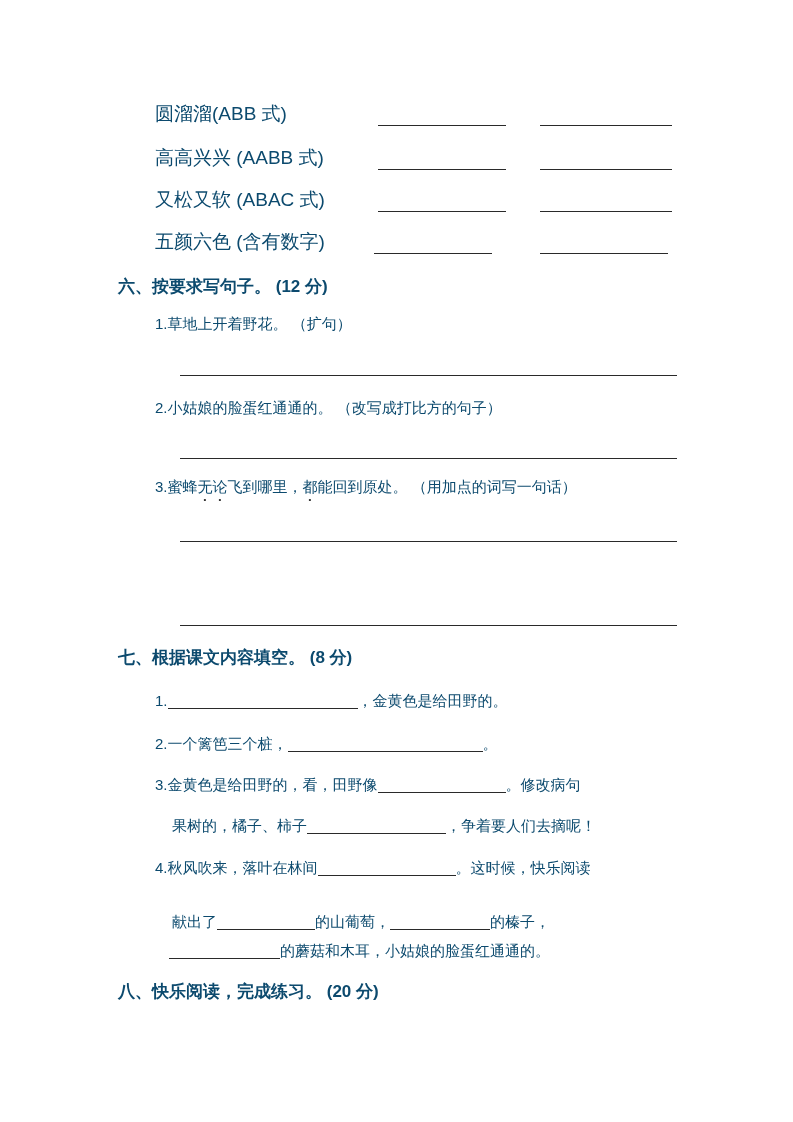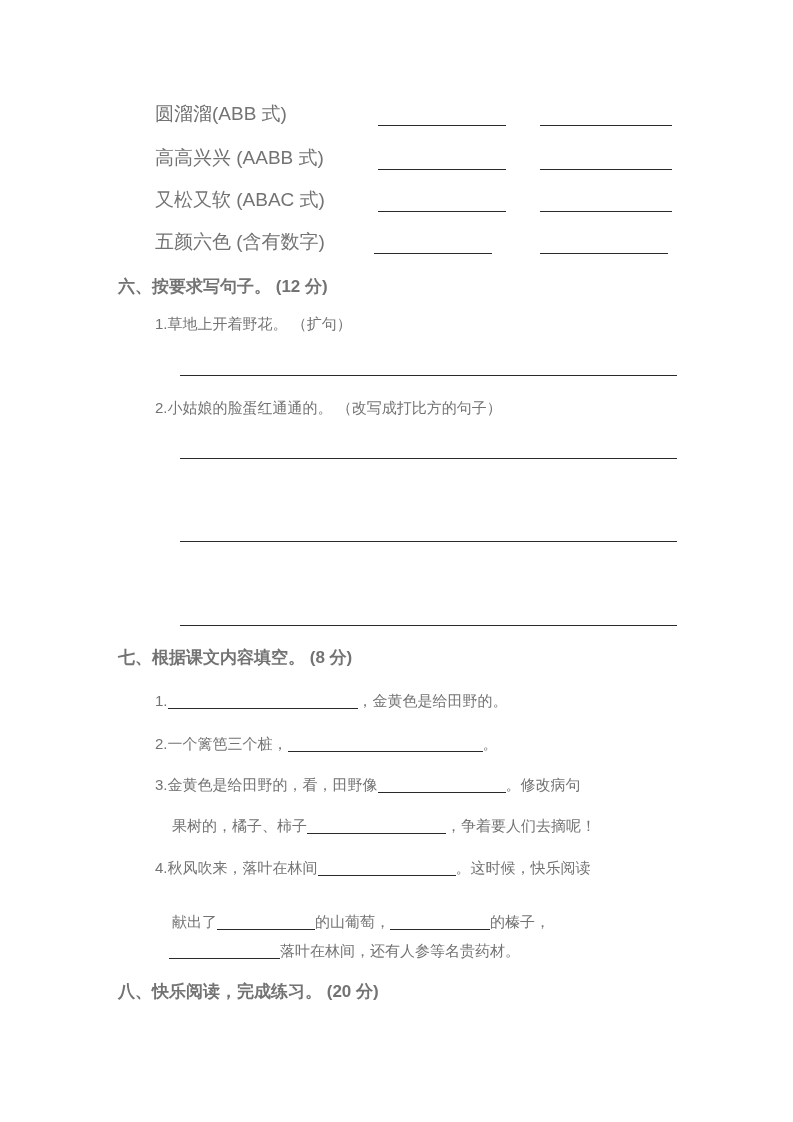--- a/index.html
+++ b/index.html
@@ -3,21 +3,21 @@
 <meta charset="utf-8">
 <style>
   html,body { margin:0; padding:0; background:#e9e9e9; }
   .page {
     position: relative;
     width: 793px;
     height: 1122px;
     margin: 0 auto;
     background: #ffffff;
     font-family: "Liberation Sans", sans-serif;
-    color: #737373;
+    color: #0c4a6e;
     overflow: hidden;
   }
   .line {
     position: absolute;
     font-size: 15px;
     line-height: 30px;
     white-space: nowrap;
   }
   .heading {
     font-size: 17px;
@@ -79,20 +79,23 @@
   </div>
 
   <div class="line heading" style="top:272px; left:118px;">六、按要求写句子。 (12 分)</div>
 
   <div class="line" style="top:309px; left:155px;">1.草地上开着野花。 （扩句）</div>
   <div class="rule" style="top:375px;"></div>
 
   <div class="line" style="top:393px; left:155px;">2.小姑娘的脸蛋红通通的。 （改写成打比方的句子）</div>
   <div class="rule" style="top:458px;"></div>
 
+  <div class="line" style="top:472px; left:155px;">
+    <span>3.蜜蜂</span><span class="em-dots">无论</span><span>飞到哪里，</span><span class="em-dots">都</span><span>能回到原处。 （用加点的词写一句话）</span>
+  </div>
   <div class="rule" style="top:541px;"></div>
 
   <div class="rule" style="top:625px;"></div>
 
   <div class="line heading" style="top:643px; left:118px;">七、根据课文内容填空。 (8 分)</div>
 
   <div class="line" style="top:686px; left:155px;">
     <span>1.</span><span class="blank" style="width:190px"></span><span>，金黄色是给田野的。</span>
   </div>
 
@@ -107,18 +110,18 @@
     <span>果树的，橘子、柿子</span><span class="blank" style="width:139px"></span><span>，争着要人们去摘呢！</span>
   </div>
 
   <div class="line" style="top:853px; left:155px;">
     <span>4.秋风吹来，落叶在林间</span><span class="blank" style="width:138px"></span><span>。这时候，快乐阅读</span>
   </div>
   <div class="line" style="top:894px; left:172px;margin-top:13px;">
     <span>献出了</span><span class="blank" style="width:98px"></span><span>的山葡萄，</span><span class="blank" style="width:100px"></span><span>的榛子，</span>
   </div>
   <div class="line" style="top:936px; left:169px;">
-    <span class="blank" style="width:111px"></span><span>落叶在林间，还有人参等名贵药材。</span>
+    <span class="blank" style="width:111px"></span><span>的蘑菇和木耳，小姑娘的脸蛋红通通的。</span>
   </div>
 
   <div class="line heading" style="top:977px; left:118px;">八、快乐阅读，完成练习。 (20 分)</div>
 
 </div>
 
 </body></html>

